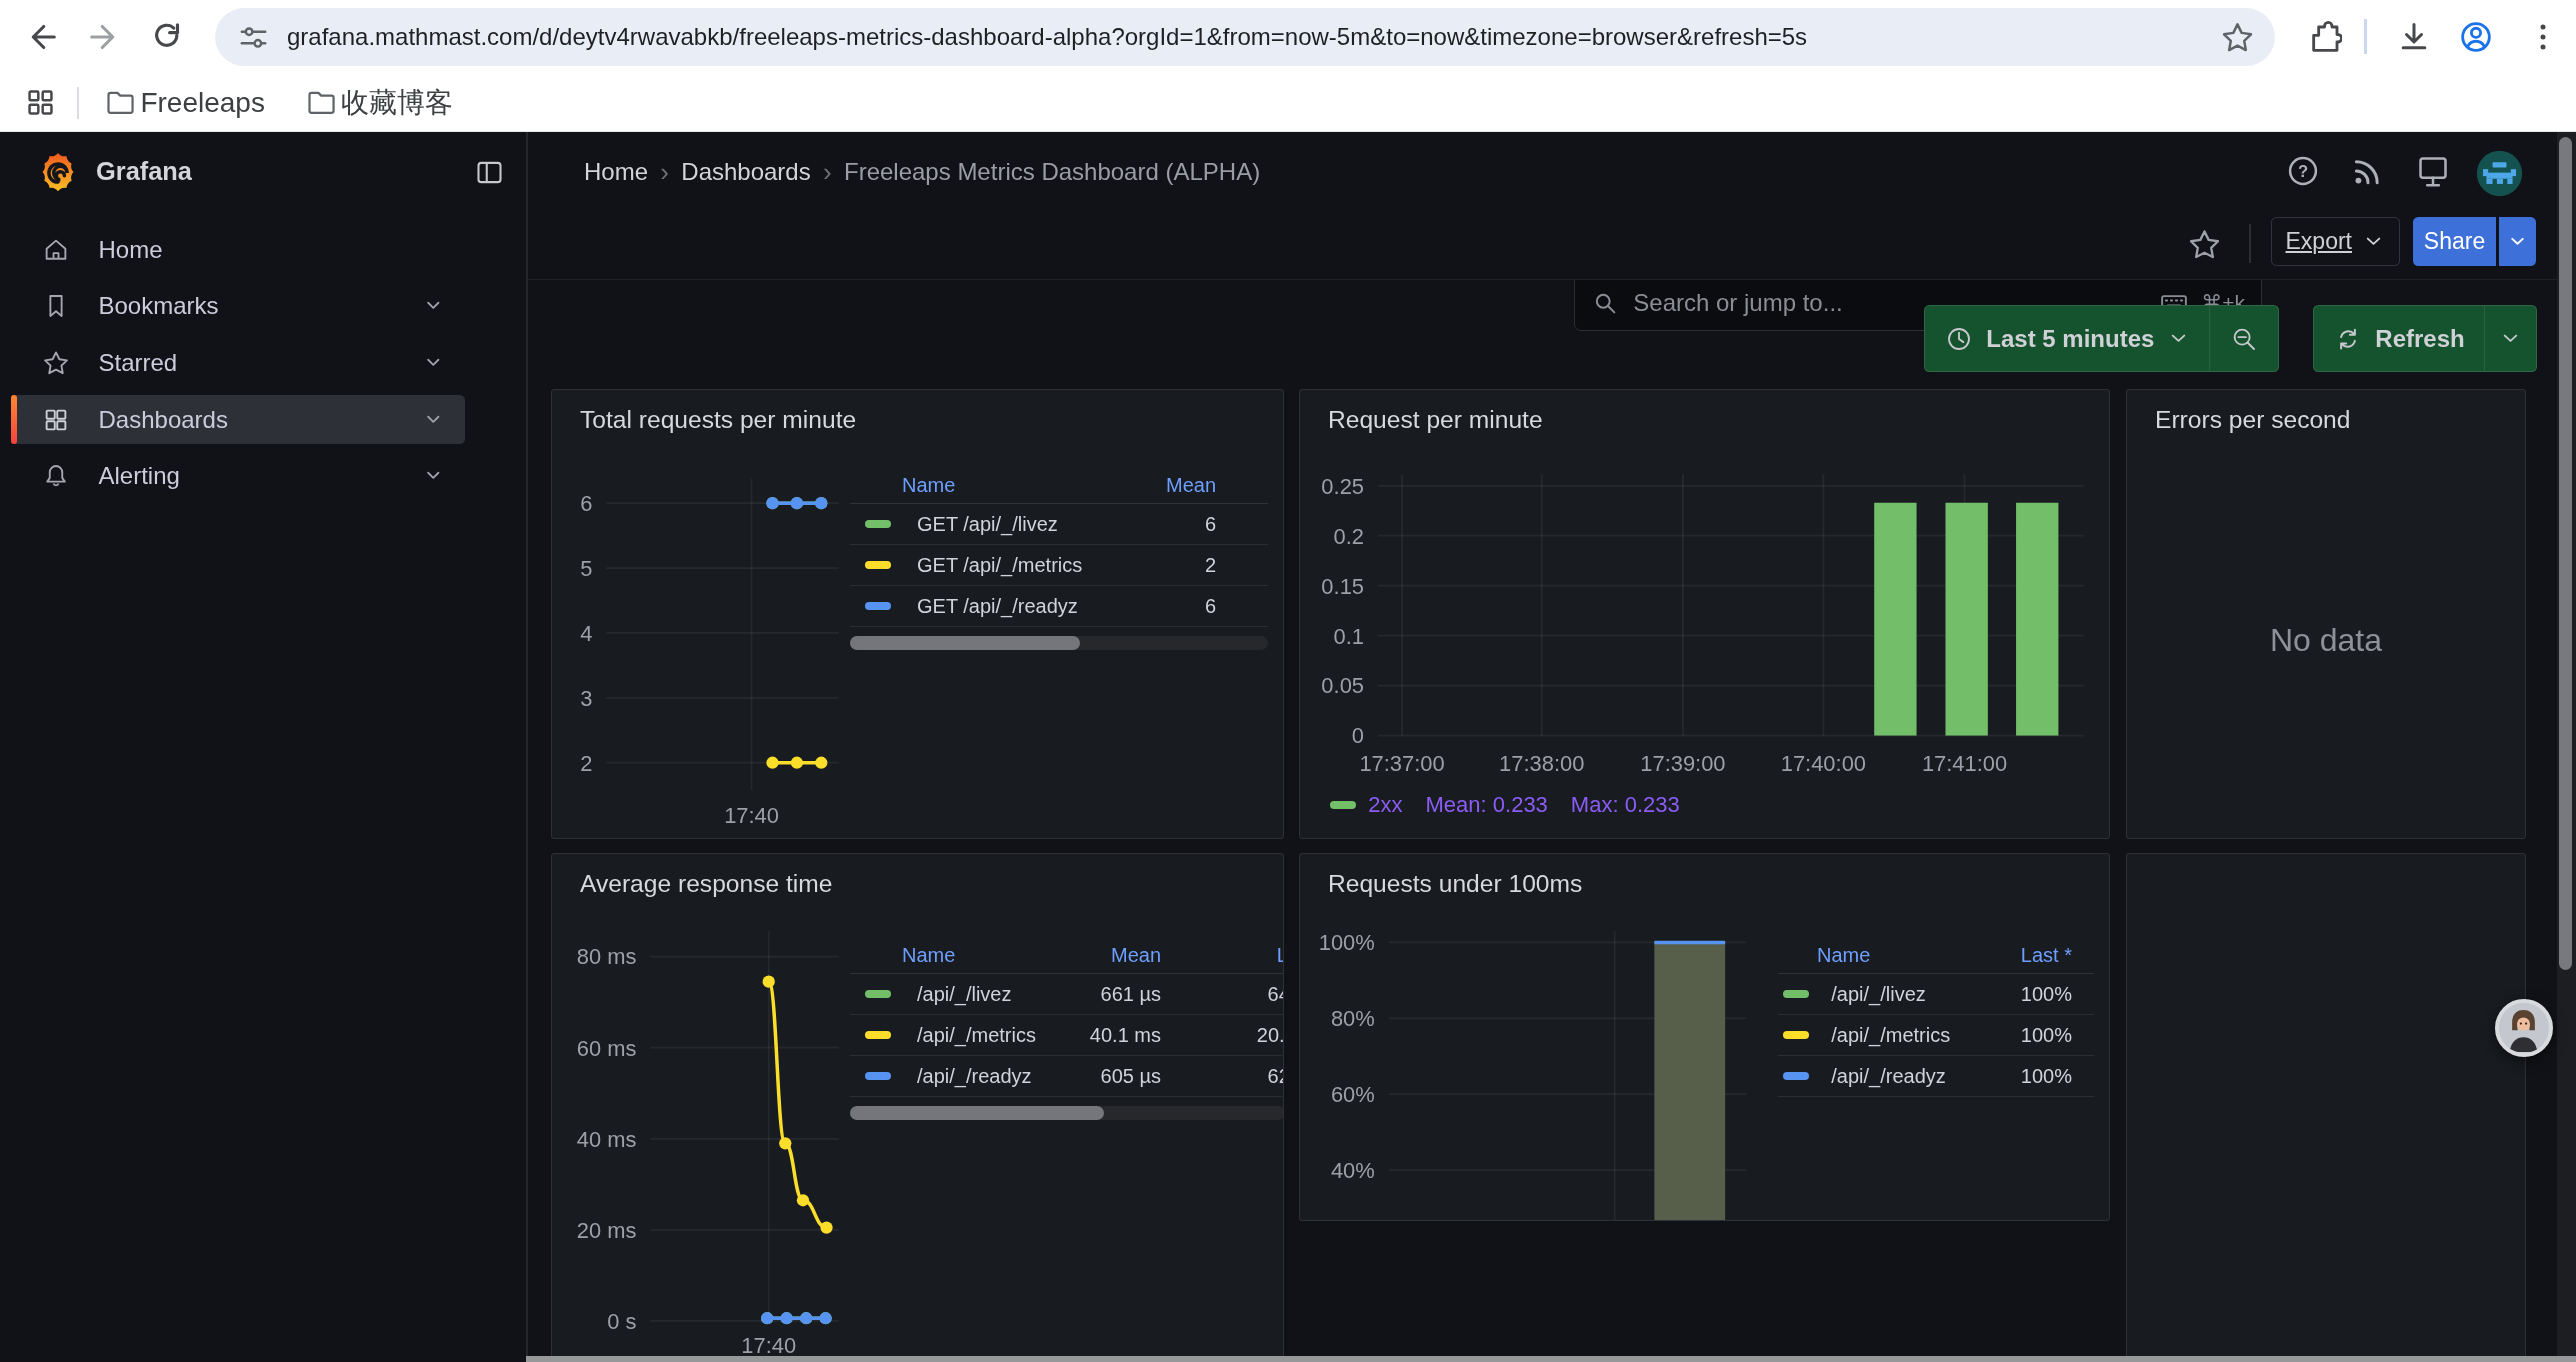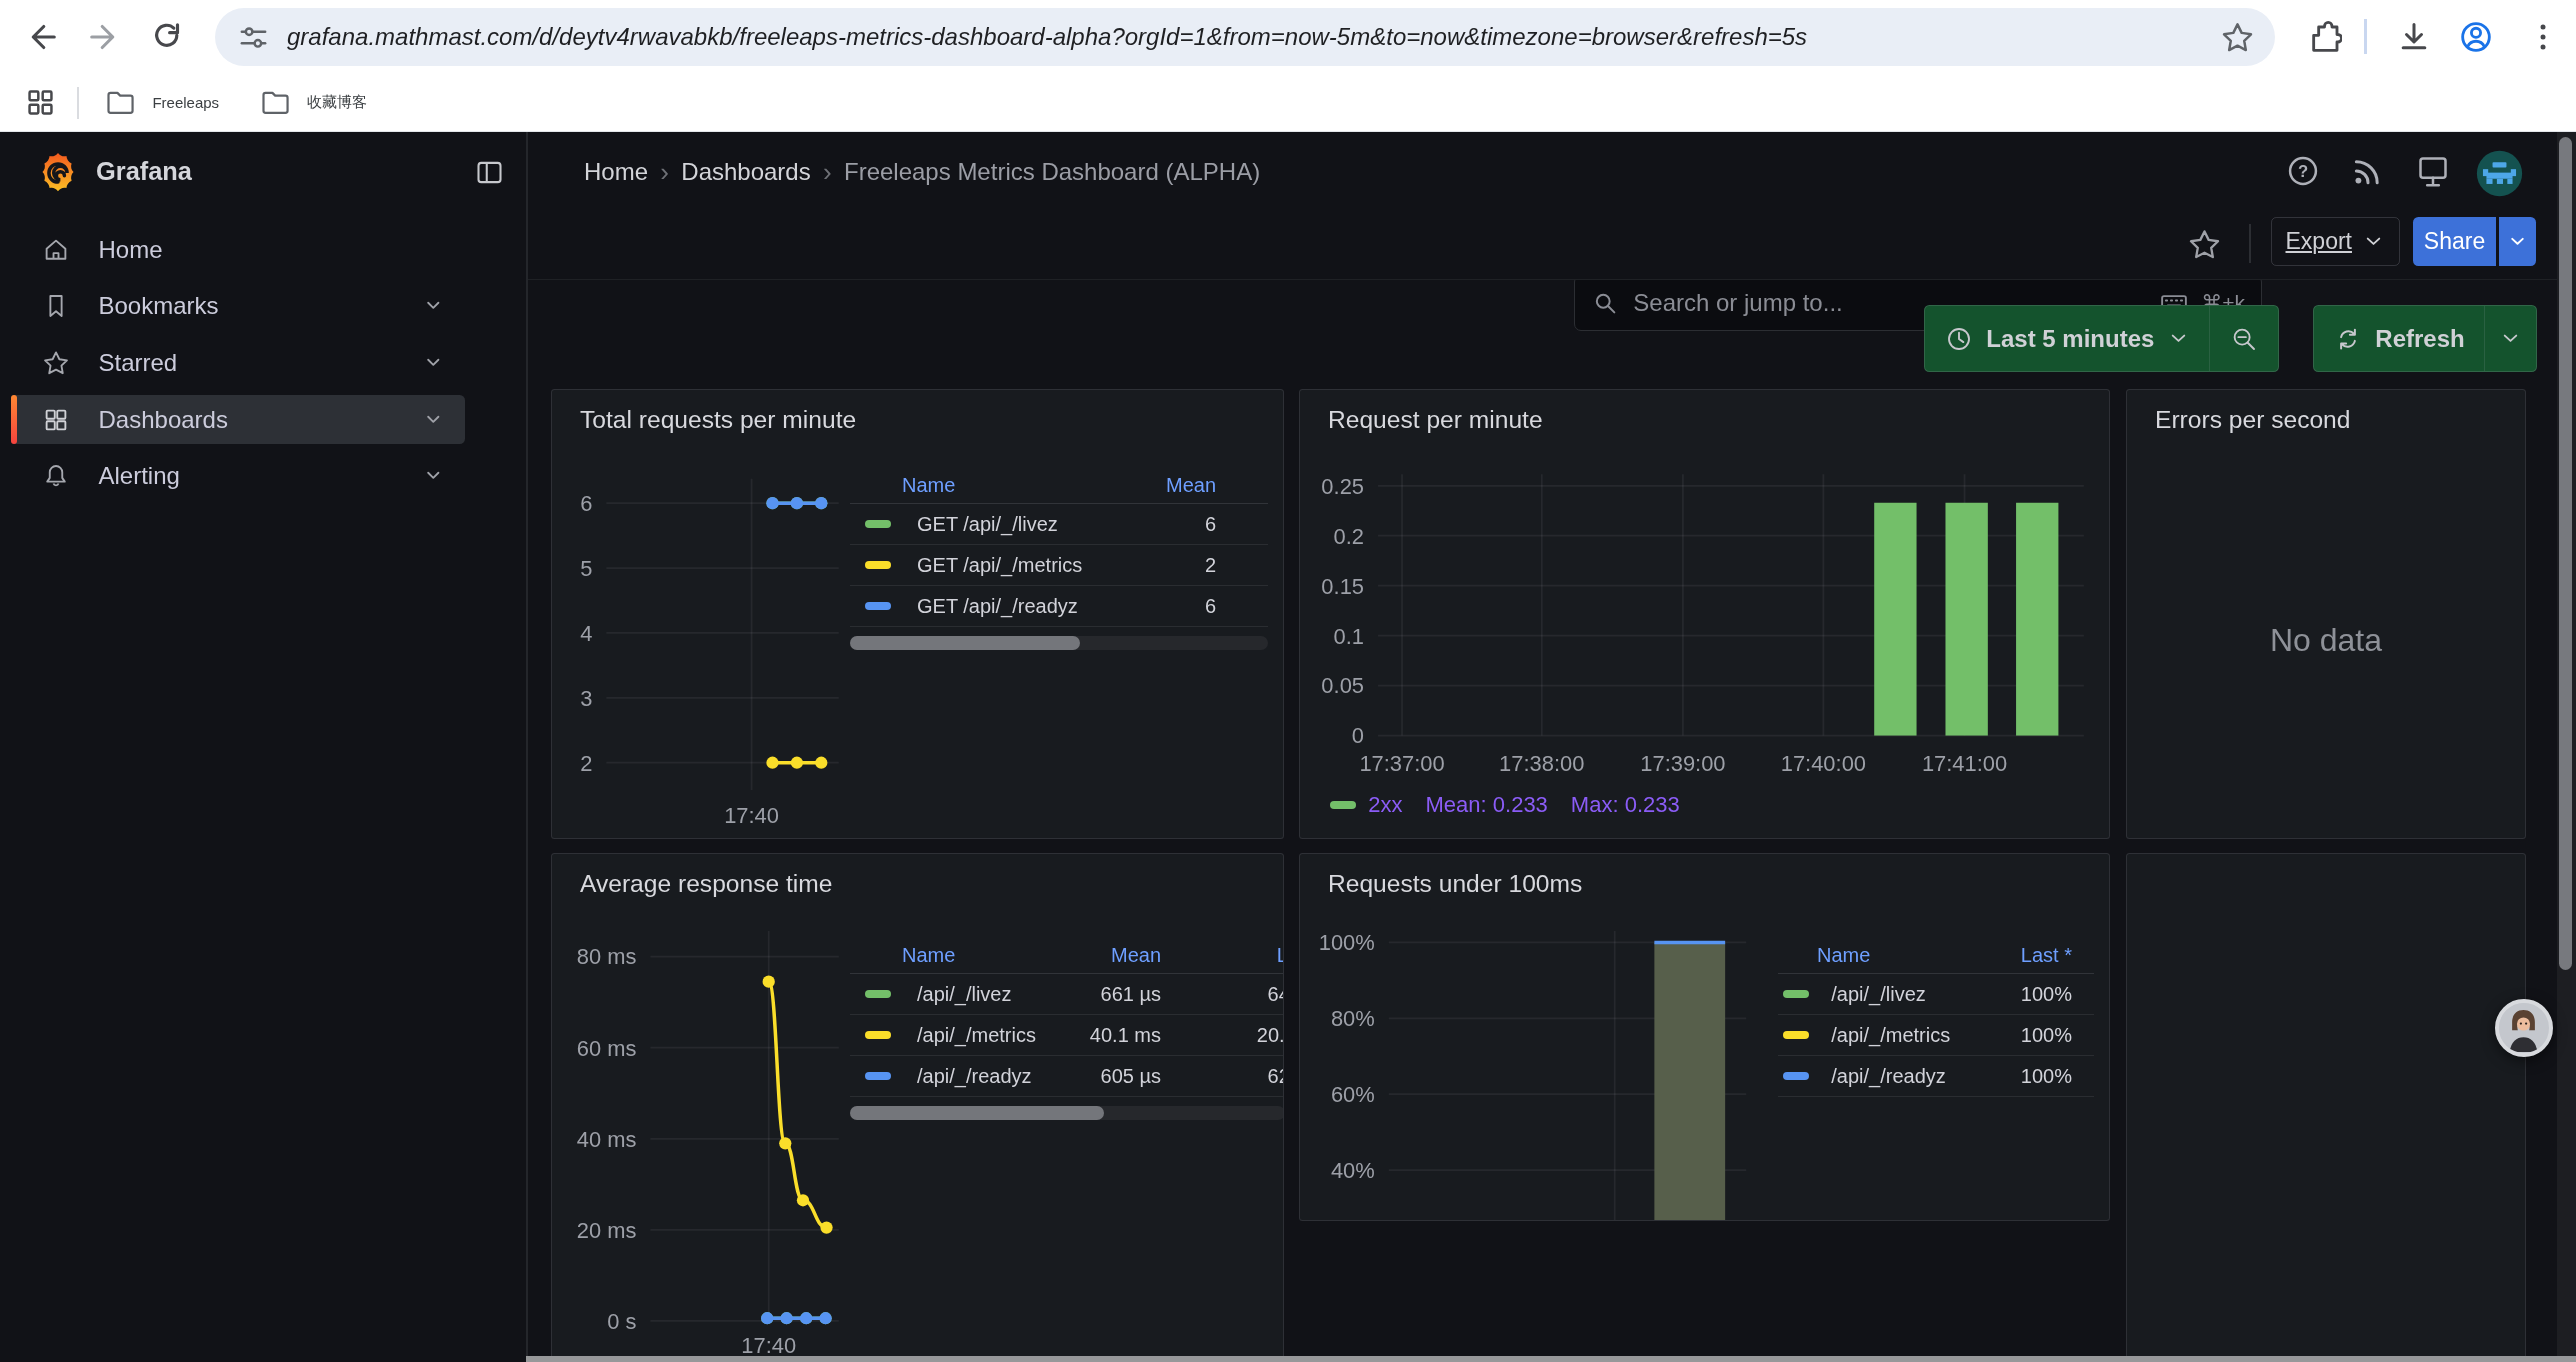--- a/index.html
+++ b/index.html
@@ -4,27 +4,27 @@
 <style>
   html,body{margin:0;padding:0;background:#000;}
   *{box-sizing:border-box;}
   .screen{position:relative;width:2576px;height:1363px;overflow:hidden;
           font-family:"Liberation Sans",sans-serif;background:#111217;}
   .abs{position:absolute;}
   svg{display:block;}
   svg text{font-family:"Liberation Sans",sans-serif;}
 
   
-  .btoolbar{left:0;top:0;width:2576px;height:74px;background:#ffffff;font-style:italic;}
+  .btoolbar{left:0;top:0;width:2576px;height:74px;background:#ffffff;}
   .omnibox{left:215px;top:8px;width:2060px;height:58px;border-radius:29px;background:#e9eef6;
            display:flex;align-items:center;}
   .url-text{font-size:24px;color:#1f2023;white-space:nowrap;overflow:hidden;flex:1;}
   .bookmarks{left:0;top:74px;width:2576px;height:58px;background:#ffffff;border-bottom:0.9px solid #e3e6ea;
              display:flex;align-items:center;}
-  .bm-item{display:flex;align-items:center;gap:16px;font-size:15px;color:#3c4043;margin-right:39px;}
+  .bm-item{display:flex;align-items:center;gap:4px;font-size:28px;color:#3c4043;margin-right:39px;}
   .vdiv-light{width:1.8px;height:32px;background:#dadce0;}
 
   
   .app-header{left:0;top:132px;width:2576px;height:79px;background:#111217;border-bottom:1.8px solid #24262b;}
   .brand{font-size:25.4px;font-weight:600;color:#d5d6db;}
   .crumb{font-size:24px;color:#d3d4d9;font-weight:500;}
   .crumb-sep{font-size:26px;color:#6e7076;padding:0 12.3px;}
   .crumb-current{font-size:24px;color:#9b9da5;font-weight:400;}
   .searchbox{left:1574px;top:143px;width:688px;height:56px;background:#0b0c10;border:1.8px solid #2c2e33;
              border-radius:7px;display:flex;align-items:center;padding:0 16px;gap:12.3px;}

